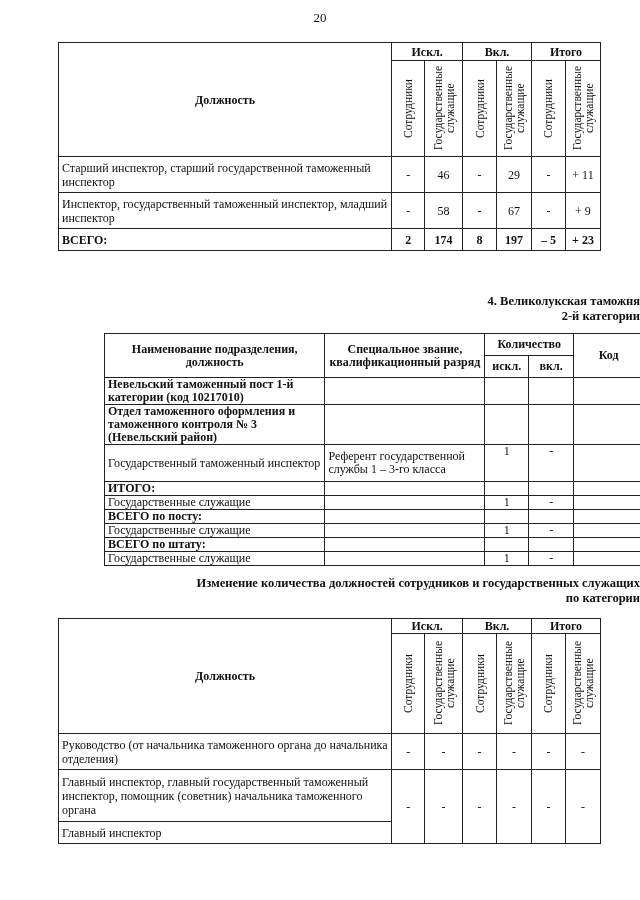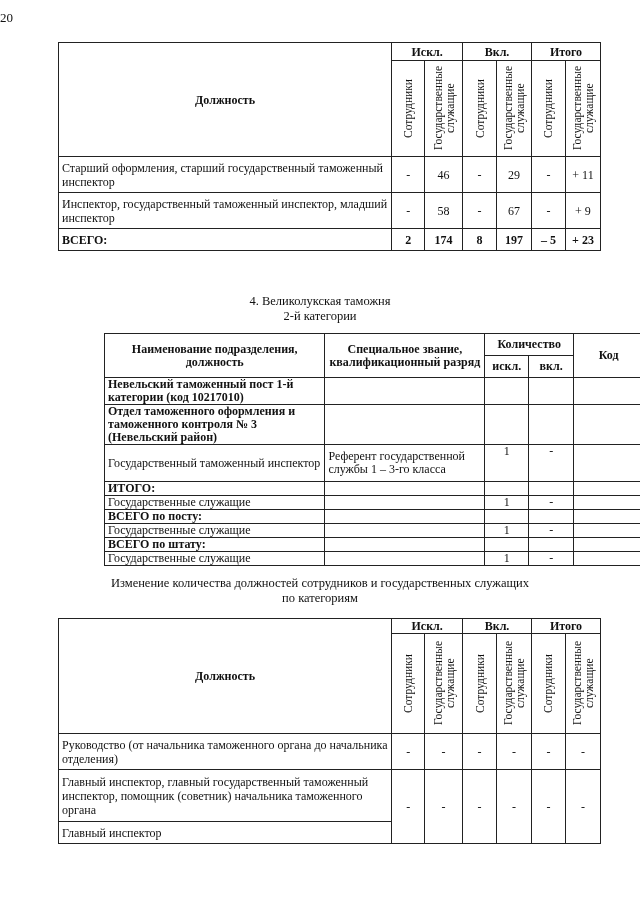--- a/index.html
+++ b/index.html
@@ -1,24 +1,24 @@
 <!DOCTYPE html>
 <html><head>
 <meta charset="utf-8">
 <style>
   html, body { margin: 0; padding: 0; background: #ffffff; }
   body { width: 640px; height: 900px; position: relative; overflow: hidden;
          font-family: "Liberation Serif", "DejaVu Serif", serif; color: #111; font-size: 12px; }
-  .page-num { position: absolute; top: 10px; left: 0; width: 640px; text-align: left; font-size: 13px; }
+  .page-num { position: absolute; top: 10px; left: 0; width: 640px; text-align: center; font-size: 13px; }
   table { border-collapse: collapse; position: absolute; }
   td, th { border: 1px solid #222; padding: 0 3px; vertical-align: middle; font-weight: normal; }
   .b { font-weight: bold; }
   .c { text-align: center; }
   .vert { writing-mode: vertical-rl; transform: rotate(180deg); white-space: pre-line; font-size: 11.5px; line-height: 12px; text-align: center; margin: 0 auto; }
-  .ttl { position: absolute; left: 0; width: 640px; text-align: center; font-weight: normal; font-size: 12.5px; line-height: 15px; }
+  .ttl { position: absolute; left: 0; width: 640px; text-align: right; font-weight: bold; font-size: 12.5px; line-height: 15px; }
   #t1 { left: 58px; top: 42px; width: 543px; }
   #t1 td { font-size: 12px; line-height: 14px; }
   #t2 { left: 60px; top: 333px; width: 540px; margin-left: 44px; }
   #t2 td { font-size: 12px; line-height: 13px; padding: 0 3px; }
   #t3 { left: 58px; top: 618px; width: 543px; }
   #t3 td { font-size: 12px; line-height: 14px; }
 </style>
 </head>
 <body>
 
@@ -58,21 +58,21 @@
         </td>
     <td class="c">
           <div class="vert">Сотрудники</div>
         </td>
     <td class="c">
           <div class="vert">Государственные
 служащие</div>
         </td>
   </tr>
   <tr style="height:36px">
-    <td>Старший оформления, старший государственный таможенный инспектор</td>
+    <td>Старший инспектор, старший государственной таможенный инспектор</td>
     <td class="c">-</td>
     <td class="c">46</td>
     <td class="c">-</td>
     <td class="c">29</td>
     <td class="c">-</td>
     <td class="c">+ 11</td>
   </tr>
   <tr style="height:36px">
     <td>Инспектор, государственный таможенный инспектор, младший инспектор</td>
     <td class="c">-</td>
@@ -176,21 +176,21 @@
     <td>Государственные служащие</td>
     <td></td>
     <td class="c">1</td>
     <td class="c">-</td>
     <td></td>
   </tr>
 </tbody>
   </table>
 
 <div class="ttl" style="top:576px">Изменение количества должностей сотрудников и государственных служащих</div>
-<div class="ttl" style="top:591px">по категориям</div>
+<div class="ttl" style="top:591px">по категории</div>
 
 <table id="t3">
   <colgroup>
       <col style="width:334px">
       <col style="width:33px">
       <col style="width:38px">
       <col style="width:34px">
       <col style="width:35px">
       <col style="width:34px">
       <col style="width:35px">

